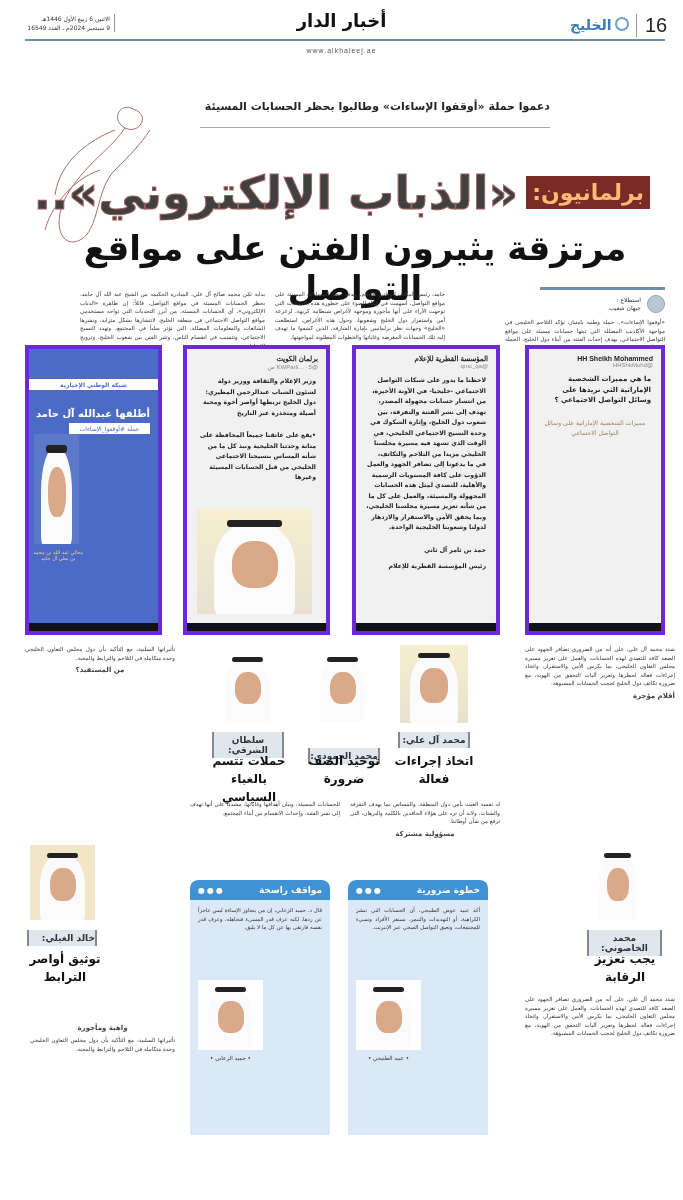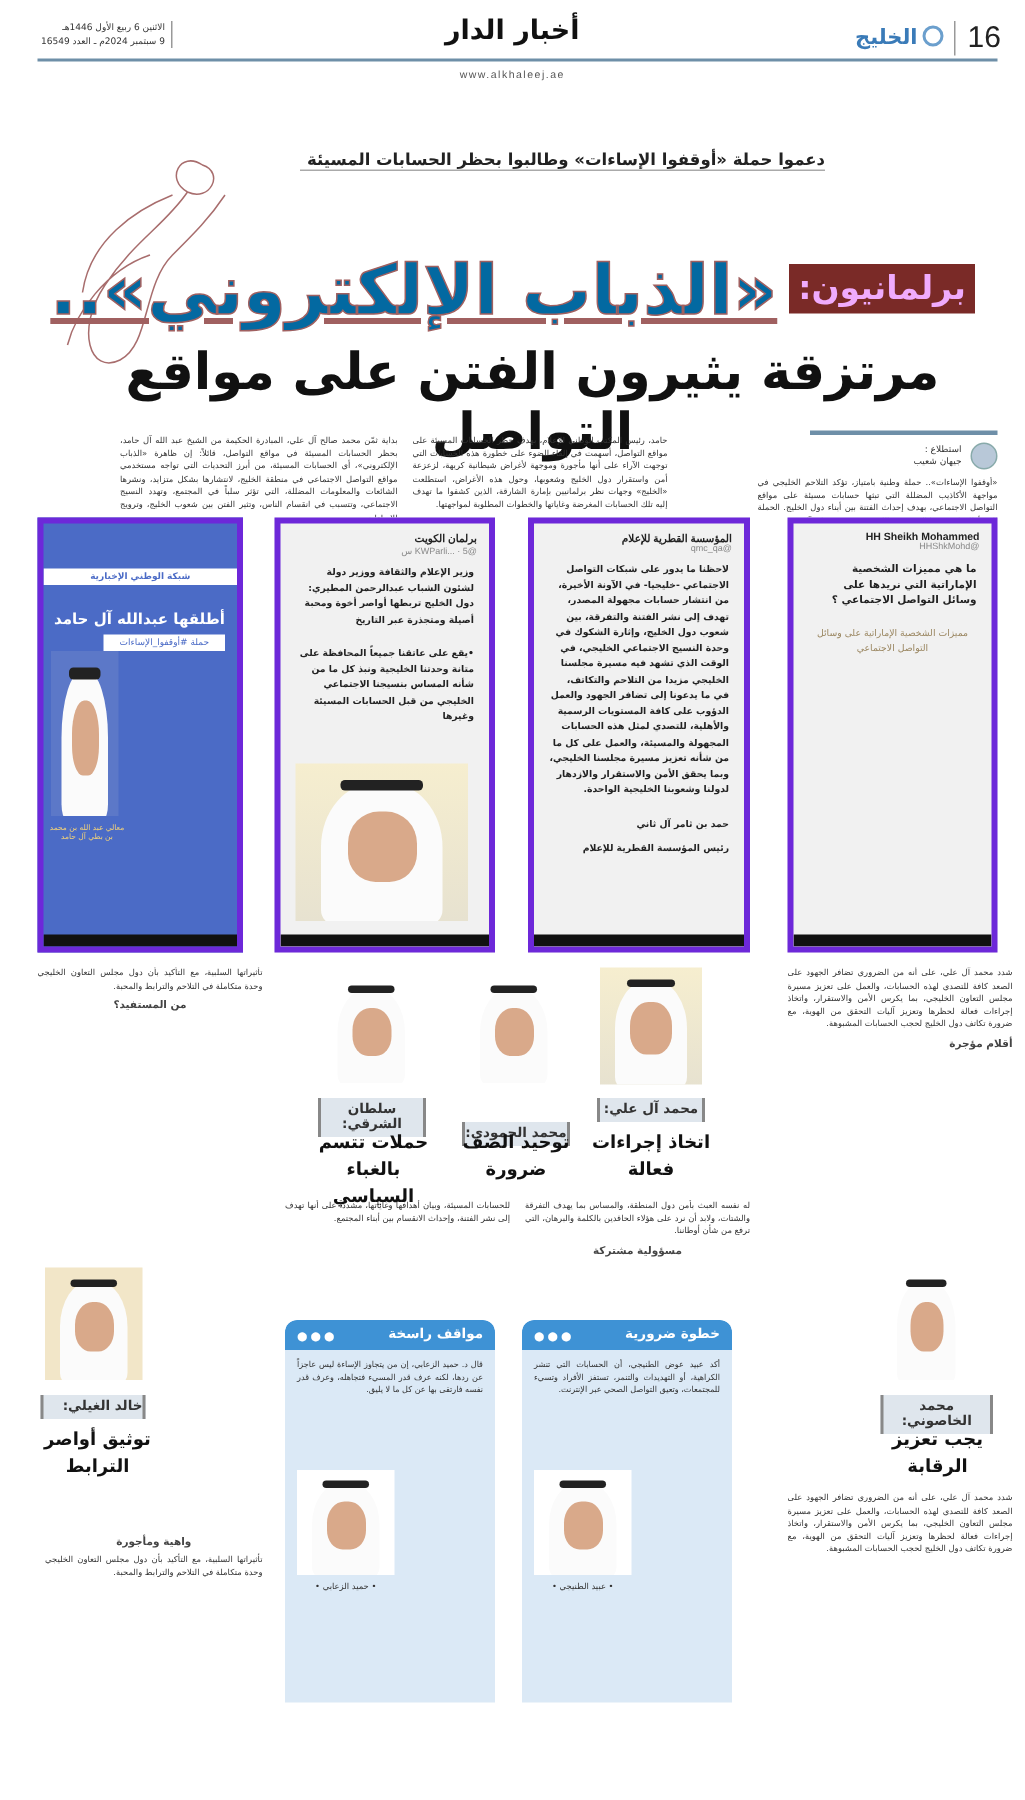--- a/index.html
+++ b/index.html
@@ -12,24 +12,24 @@
   .page-num { position: absolute; left: 636px; top: 14px; font: 20px "Liberation Sans", sans-serif; color: #222; border-left: 1px solid #999; padding-left: 8px; }
   .paper-logo { position: absolute; left: 570px; top: 17px; font: bold 14px "DejaVu Sans", sans-serif; color: #3a7bb8; direction: rtl; }
   .logo-emblem { position: absolute; left: 615px; top: 17px; width: 14px; height: 14px; border-radius: 50%; border: 2px solid #6b9fcd; }
   .section-title { position: absolute; left: 0; width: 683px; top: 10px; text-align: center; font: bold 18px "DejaVu Sans", sans-serif; color: #111; direction: rtl; }
   .section-url { position: absolute; left: 0; width: 683px; top: 47px; text-align: center; font: 7px "Liberation Sans", sans-serif; color: #555; letter-spacing: 1px; }
   .date-block { position: absolute; left: 20px; top: 14px; width: 95px; font: 6px "DejaVu Sans", sans-serif; color: #333; direction: rtl; text-align: right; border-right: 1px solid #999; padding-right: 4px; line-height: 9px; }
   .header-rule { position: absolute; left: 25px; top: 39px; width: 640px; height: 2px; background: #6e8fa8; }
 
   
   .bee { position: absolute; left: 40px; top: 100px; width: 130px; height: 160px; }
-  .kicker { position: absolute; left: 200px; top: 100px; width: 350px; text-align: right; font: bold 11px "DejaVu Sans", sans-serif; color: #222; direction: rtl; border-bottom: 1px solid #aaa; padding-bottom: 0; }
+  .kicker { position: absolute; left: 200px; top: 100px; width: 350px; text-align: right; font: bold 11px "DejaVu Sans", sans-serif; color: #222; direction: rtl; border-bottom: 1px solid #aaa; padding-bottom: 14px; }
   .headline-row { position: absolute; left: 80px; top: 155px; width: 570px; height: 75px; direction: rtl; display: flex; align-items: center; }
-  .tag { background: #7a2a27; color: #f0abfc; font: bold 22px "DejaVu Sans", sans-serif; padding: 4px 6px; margin-left: 8px; }
-  .outline-title { font: bold 46px "DejaVu Sans", sans-serif; color: #0369a1; -webkit-text-stroke: 1px #a06060; white-space: nowrap; text-decoration: underline; }
+  .tag { background: #7a2a27; color: #fdba74; font: bold 22px "DejaVu Sans", sans-serif; padding: 4px 6px; margin-left: 8px; }
+  .outline-title { font: bold 46px "DejaVu Sans", sans-serif; color: #404040; -webkit-text-stroke: 1px #a06060; white-space: nowrap; }
   .main-headline { position: absolute; left: 60px; top: 228px; width: 590px; text-align: center; font: bold 34px "DejaVu Sans", sans-serif; color: #111; direction: rtl; }
 
   
   .byline-rule { position: absolute; left: 540px; top: 287px; width: 125px; height: 3px; background: #6e8fa8; }
   .byline { position: absolute; left: 545px; top: 295px; width: 120px; direction: rtl; display: flex; align-items: center; gap: 6px; }
   .byline .avatar { width: 18px; height: 18px; border-radius: 50%; background: #b8c8d8; border: 1px solid #8aa; }
   .byline .txt { font: 6px "DejaVu Sans", sans-serif; line-height: 8px; color: #333; }
 
   
   .col { position: absolute; font: 5.6px "DejaVu Sans", sans-serif; color: #333; line-height: 8.6px; direction: rtl; text-align: justify; overflow: hidden; }

